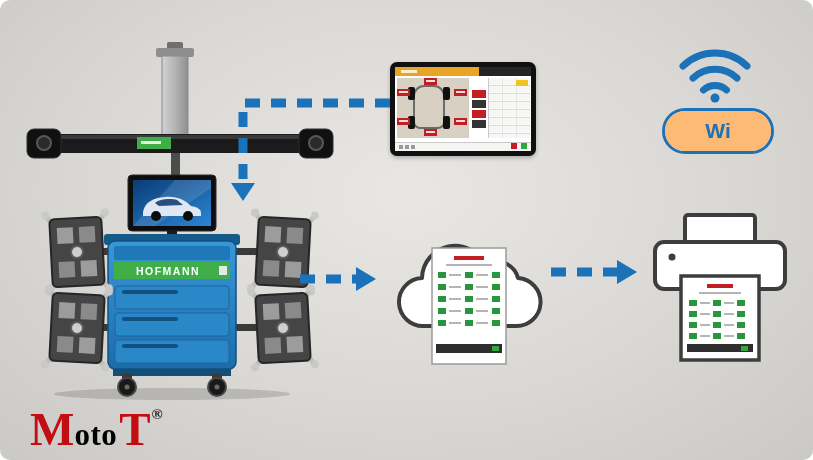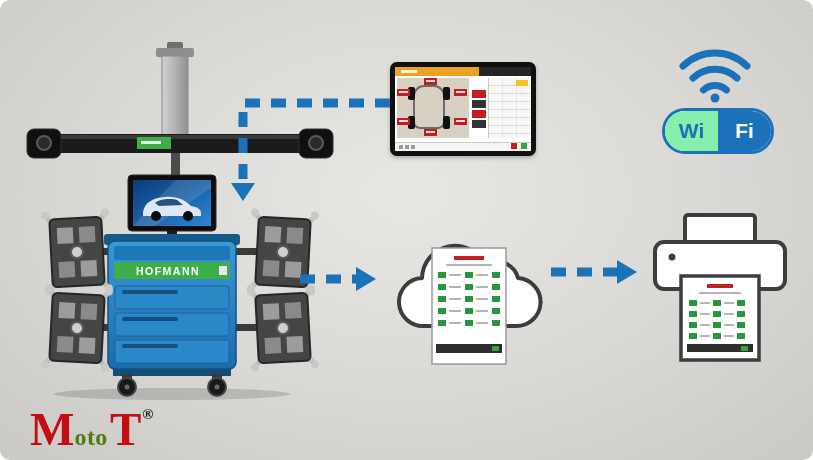--- a/index.html
+++ b/index.html
@@ -35,28 +35,28 @@
             border-top:1px solid #c9c9c9;box-sizing:border-box;}
   .t-dot{position:absolute;bottom:2px;width:4px;height:4px;background:#9a9a9a;}
   .t-ok{position:absolute;right:4px;bottom:2px;width:6px;height:6px;background:#2fa83c;}
   .t-warn{position:absolute;right:14px;bottom:2px;width:6px;height:6px;background:#c41e25;}
 
   
   .wifi-badge{position:absolute;left:662px;top:108px;width:106px;height:40px;border:3px solid #1b72b8;
               border-radius:24px;overflow:hidden;display:flex;background:#ffffff;box-sizing:content-box;}
   .wifi-half{flex:1;display:flex;align-items:center;justify-content:center;
              font-weight:bold;font-size:21px;font-family:"Liberation Sans",sans-serif;}
-  .wifi-wi{color:#1b72b8;background:#86efac;}
+  .wifi-wi{color:#1b72b8;background:#fdba74;}
   .wifi-fi{color:#ffffff;background:#1b72b8;}
 
   
   .brand-logo{position:absolute;left:30px;top:406px;display:flex;align-items:baseline;
               font-family:"Liberation Serif",serif;font-weight:bold;line-height:1;}
   .brand-cap{font-size:47px;color:#c40d12;}
-  .brand-low{font-size:24px;color:#4d7c0f;letter-spacing:.5px;}
+  .brand-low{font-size:31px;color:#000000;letter-spacing:.5px;}
   .brand-reg{font-size:15px;color:#161616;align-self:flex-start;margin-top:1px;margin-left:1px;}
 </style>
 </head>
 <body>
 
 <div class="stage">
   <div class="canvas"></div>
 
   <svg class="abs" style="left:25px;top:36px;" width="310" height="366" viewBox="0 0 310 366">
     <defs>
@@ -257,23 +257,20 @@
     <g fill="none" stroke="#1b72b8" stroke-width="7" stroke-linecap="round">
       <path d="M23,26 a46,46 0 0 1 64,0"></path>
       <path d="M33,38 a32,32 0 0 1 44,0"></path>
       <path d="M43.5,50 a17,17 0 0 1 23,0"></path>
     </g>
     <circle cx="55" cy="58" r="4.5" fill="#1b72b8"></circle>
   </svg>
   <div class="wifi-badge">
     <div class="wifi-half wifi-wi">
       <span>Wi</span>
-    </div>
-    <div class="wifi-half wifi-fi">
-      <span>Fi</span>
     </div>
   </div>
 
   <svg class="abs" style="left:372px;top:198px;" width="195" height="178" viewBox="0 0 195 178">
     <path d="M52,128 a24,24 0 0 1 -2,-48 a33,33 0 0 1 63,-13 a22,22 0 0 1 33,13 a23,23 0 0 1 -3,48 z" fill="#ffffff" stroke="#3d3d3d" stroke-width="4" stroke-linejoin="round"></path>
     <g>
       <rect x="60" y="50" width="74" height="116" fill="#ffffff" stroke="#9a9a9a" stroke-width="1.5"></rect>
       <g>
         <rect x="82" y="58" width="30" height="4" fill="#c41e25"></rect>
         <rect x="74" y="66" width="46" height="2" fill="#b5b5b5"></rect>

